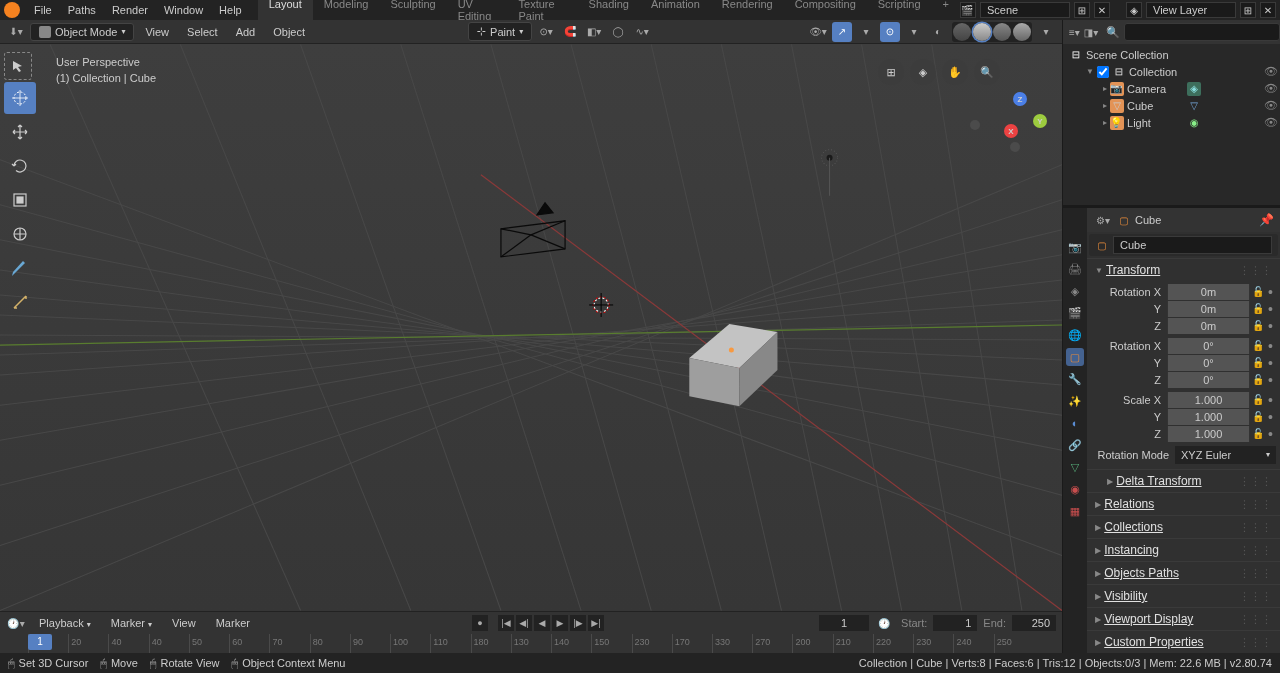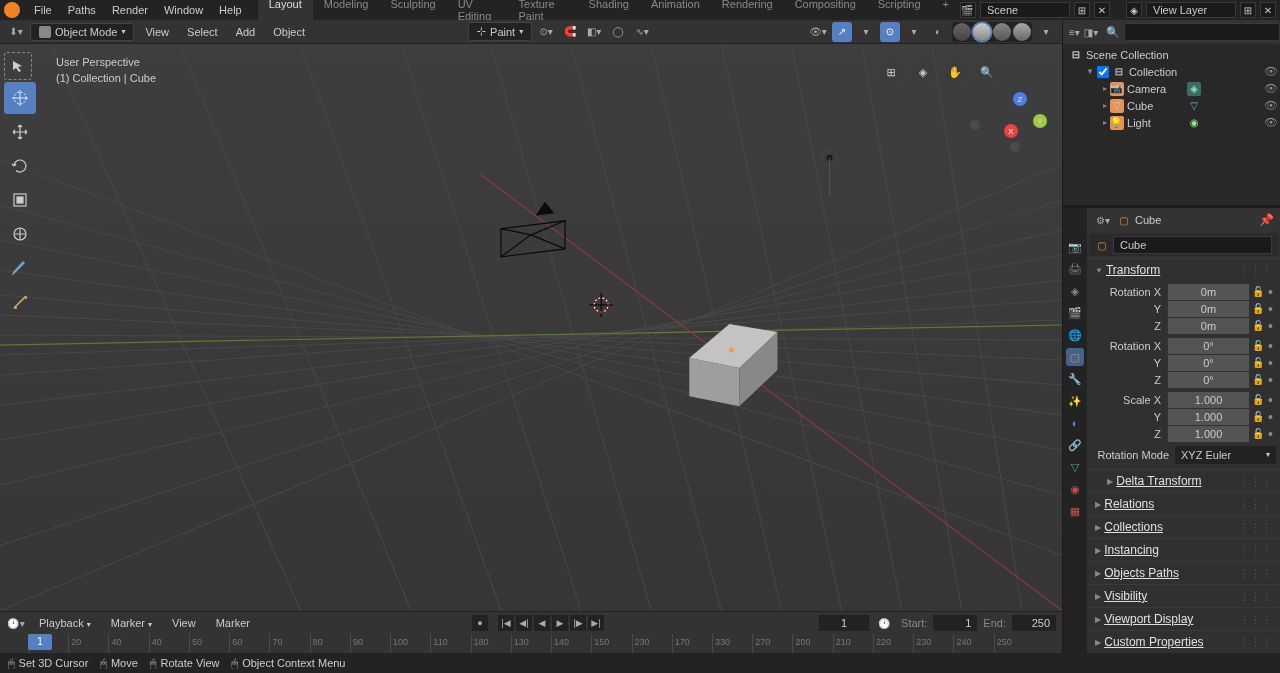--- a/index.html
+++ b/index.html
@@ -554,13 +554,14 @@
     </div>
   </div>
 </div>
 
 <div class="statusbar">
   <span class="status-item">🖱 <span>Set 3D Cursor</span></span>
   <span class="status-item">🖱 <span>Move</span></span>
   <span class="status-item">🖱 <span>Rotate View</span></span>
   <span class="status-item">🖱 <span>Object Context Menu</span></span>
   <span class="status-spacer"></span>
+  <span>Collection | Cube | Verts:8 | Faces:6 | Tris:12 | Objects:0/3 | Mem: 22.6 MB | v2.80.74</span>
 </div>
 
 </body></html>

